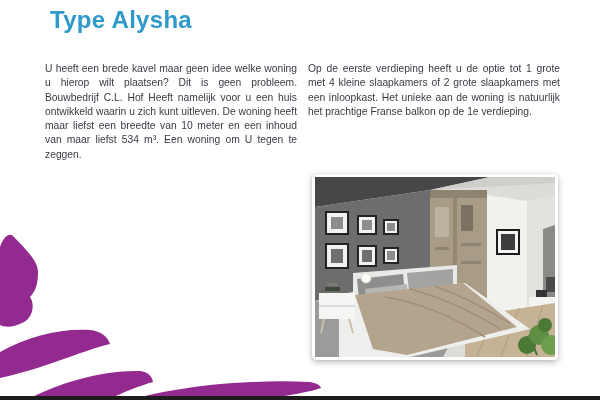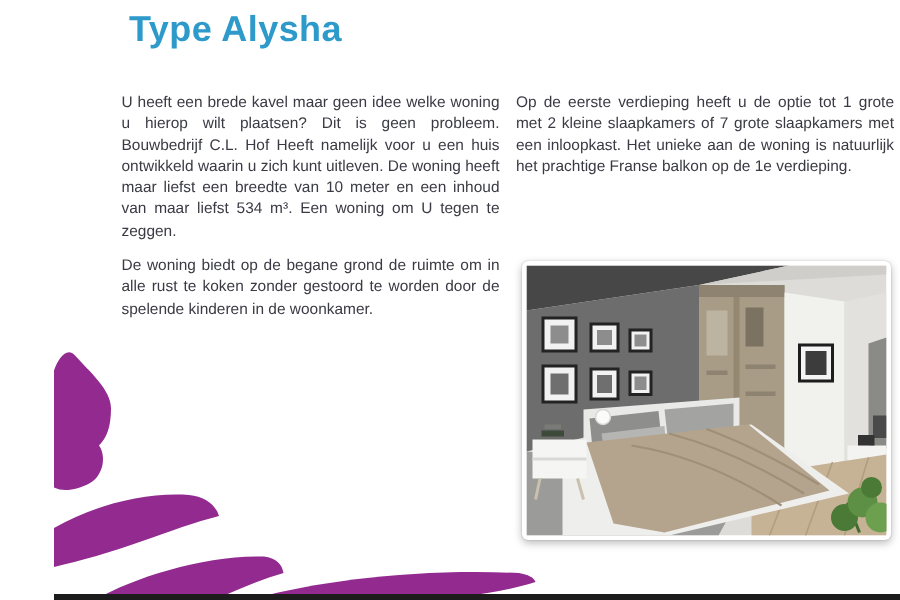--- a/index.html
+++ b/index.html
@@ -1,18 +1,18 @@
 <!DOCTYPE html>
 <html style="--accent: #2d9aca; --text: #3a3a44; --purple: #922a8f; --line: #1c1c1c;"><head>
 <meta charset="utf-8">
 <style>
   html,body{margin:0;padding:0;}
   body{width:600px;height:400px;overflow:hidden;background:#ffffff;
        font-family:"Liberation Sans",sans-serif;}
-  .page{position:relative;width:480px;height:400px;background:#fff;margin-left:36px;}
+  .page{position:relative;width:480px;height:400px;background:#fff;}
 
   .title{position:absolute;left:50px;top:6px;margin:0;
          font-size:24px;font-weight:bold;letter-spacing:.3px;
          color:var(--accent,#2d9aca);}
 
   .cols{position:absolute;left:45px;top:62px;width:515px;display:flex;gap:11px;justify-content:space-between;}
   .col{width:252px;}
   .col p{margin:0 0 9px 0;font-size:10.3px;line-height:14.3px;
          color:var(--text,#3a3a44);text-align:justify;}
   .col.right p{margin-bottom:4px;}
@@ -30,24 +30,23 @@
 </head>
 <body>
 
 <div class="page">
 
   <h1 class="title">Type Alysha</h1>
 
   <div class="cols">
     <div class="col left">
       <p>U heeft een brede kavel maar geen idee welke woning u hierop wilt plaatsen? Dit is geen probleem. Bouwbedrijf C.L. Hof Heeft namelijk voor u een huis ontwikkeld waarin u zich kunt uitleven. De woning heeft maar liefst een breedte van 10 meter en een inhoud van maar liefst 534 m³. Een woning om U tegen te zeggen.</p>
-      <p>De woning biedt op de begane grond de ruimte om in alle rust te koken zonder gestoord te worden door de spelende kinderen in de woonkamer.</p>
     </div>
     <div class="col right">
-      <p>Op de eerste verdieping heeft u de optie tot 1 grote met 2 kleine slaapkamers of 7 grote slaapkamers met een inloopkast. Het unieke aan de woning is natuurlijk het prachtige Franse balkon op de 1e verdieping.</p>
+      <p>Op de eerste verdieping heeft u de optie tot 1 grote met 4 kleine slaapkamers of 2 grote slaapkamers met een inloopkast. Het unieke aan de woning is natuurlijk het prachtige Franse balkon op de 1e verdieping.</p>
     </div>
   </div>
 
   <figure class="photo">
     <svg width="240" height="180" viewBox="0 0 240 180">
       <rect x="0" y="0" width="240" height="180" fill="#dddcd8"></rect>
 
       <polygon points="0,0 175,0 115,13 0,30" fill="#474747"></polygon>
       <polygon points="175,0 240,0 240,6 115,13" fill="#cfceca"></polygon>
 

